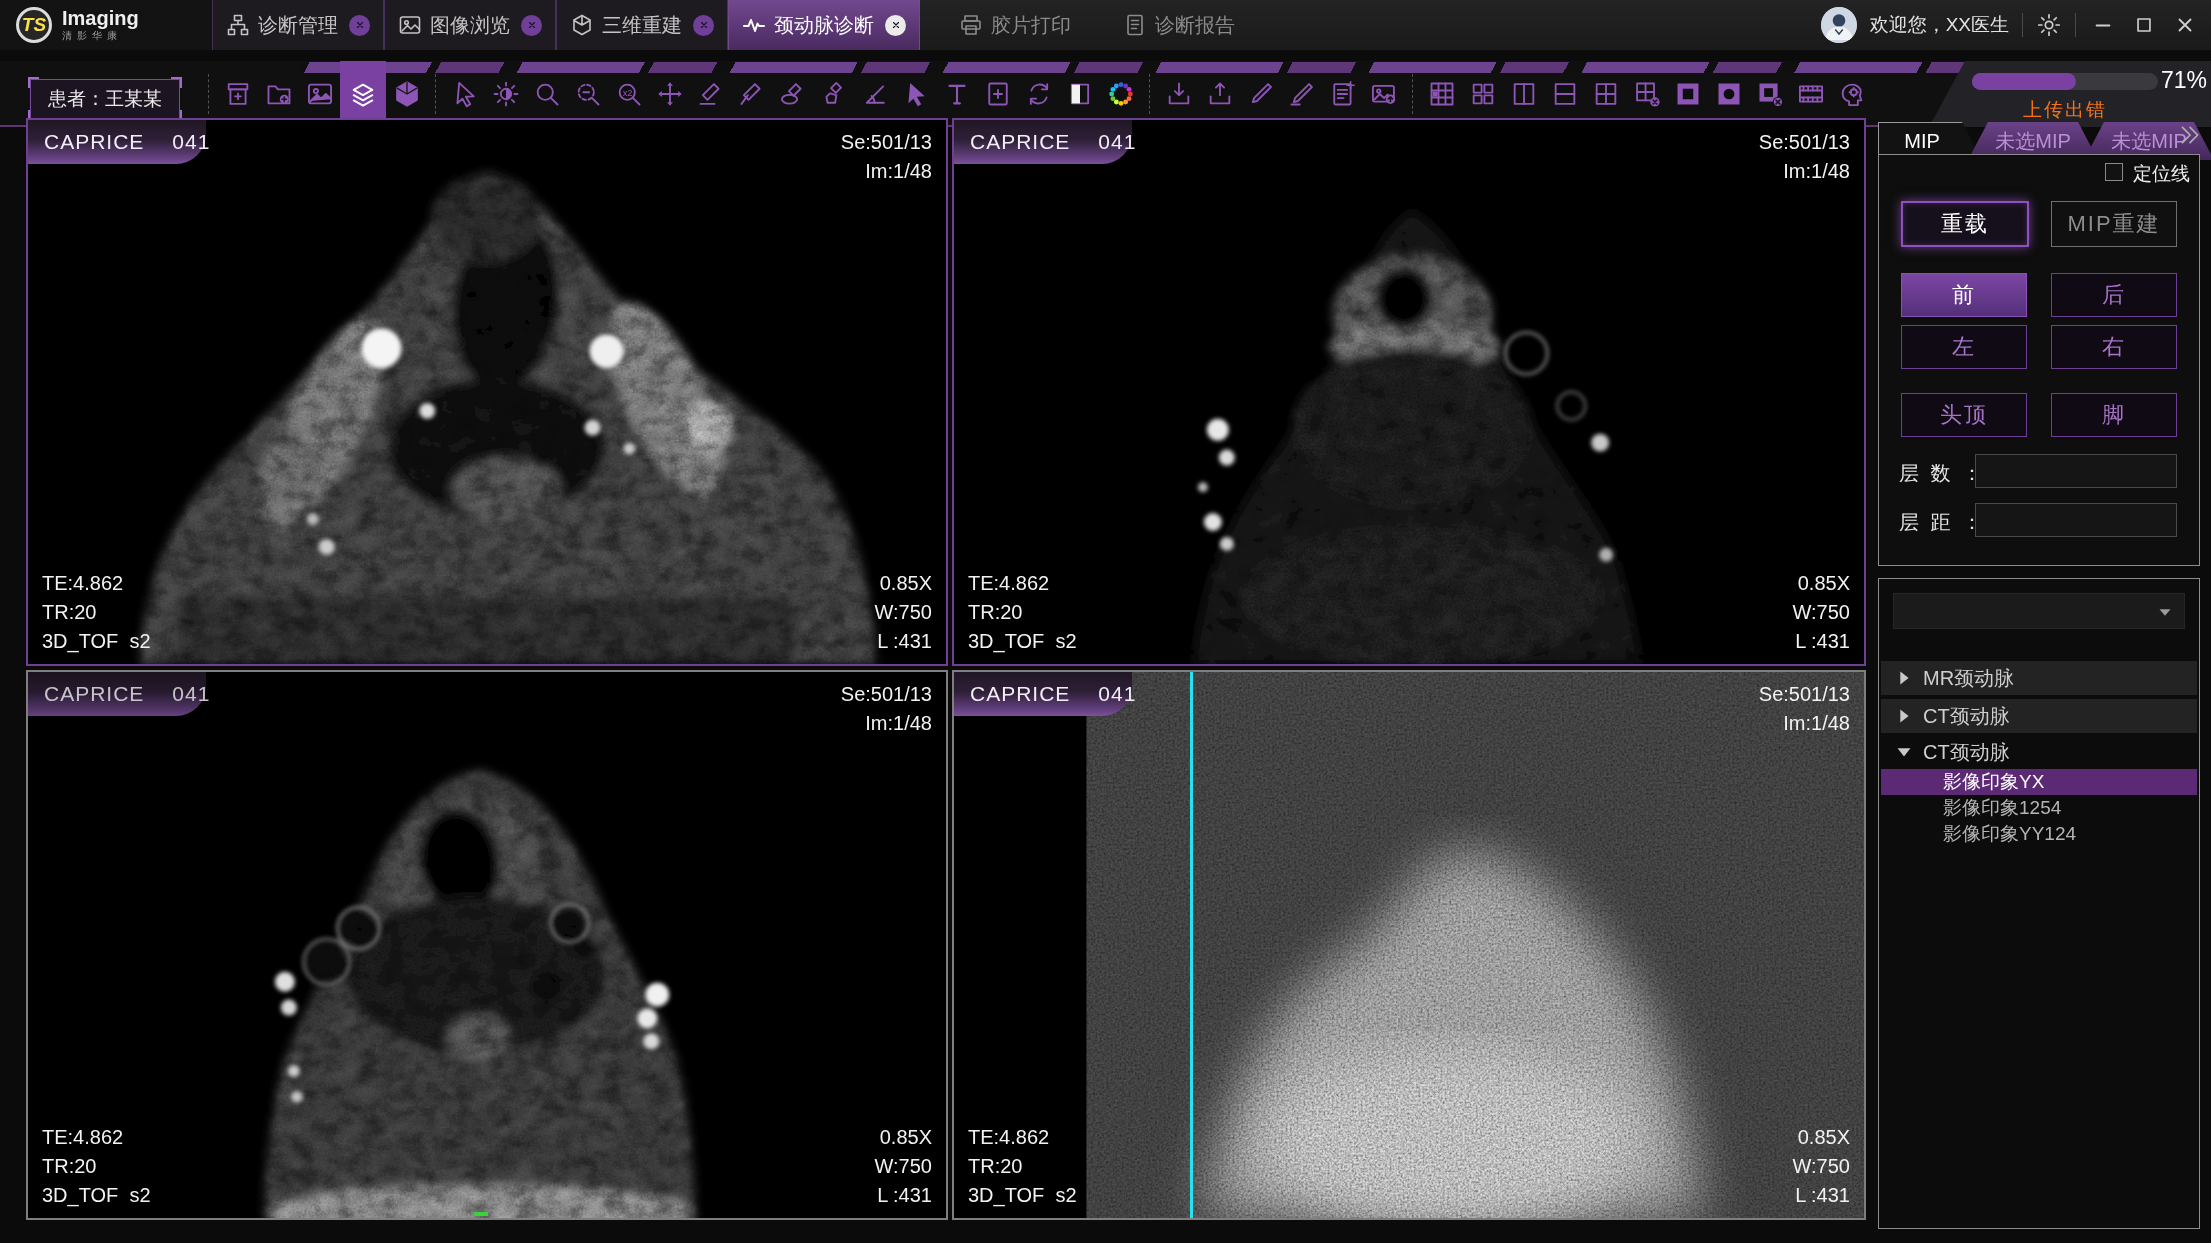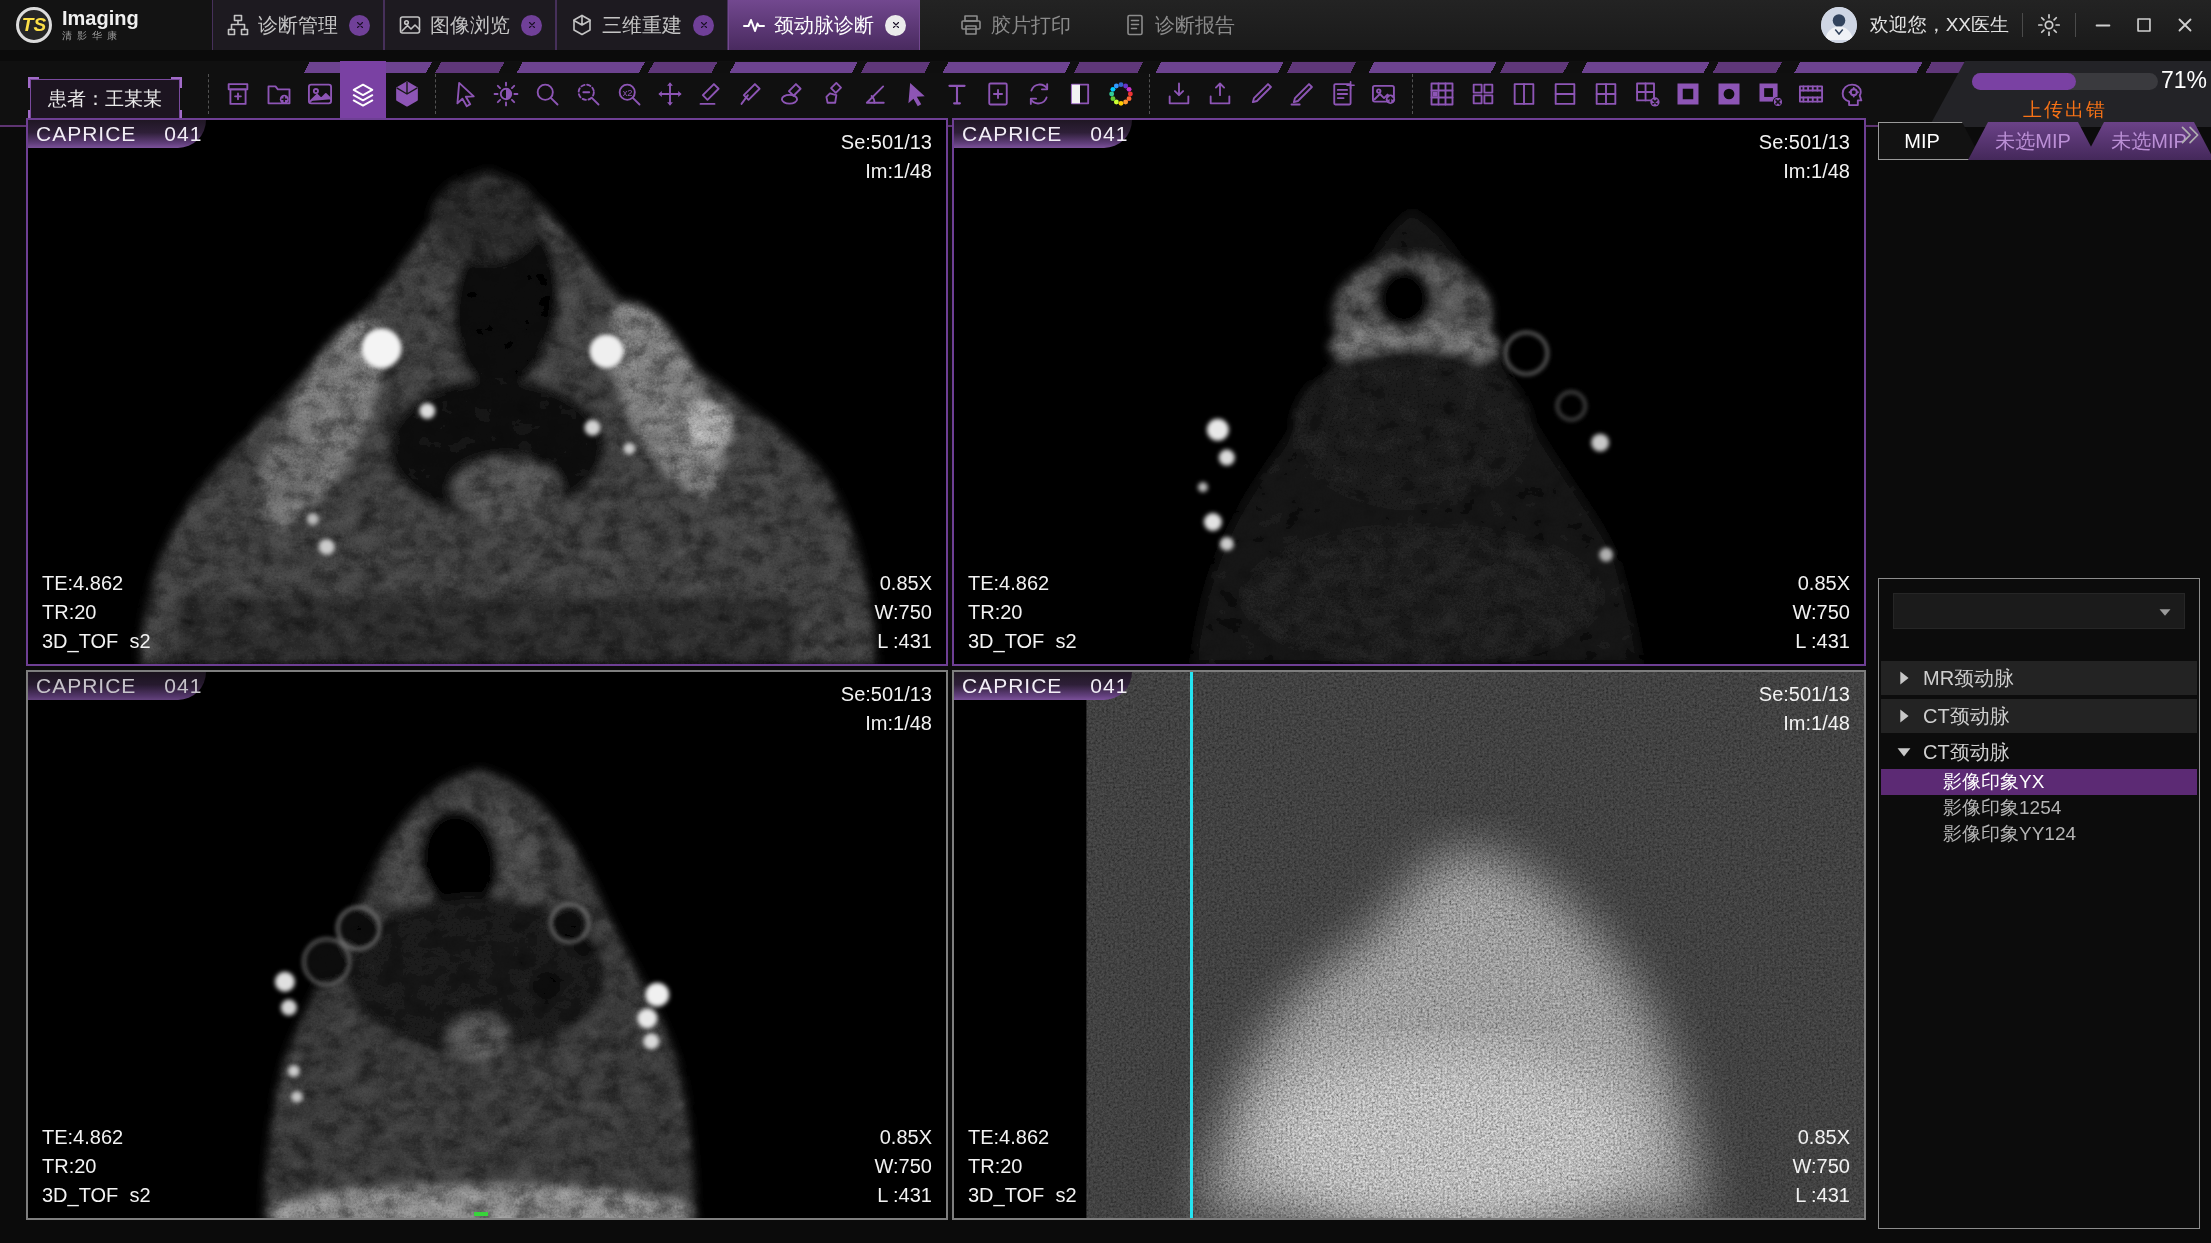--- a/index.html
+++ b/index.html
@@ -47,21 +47,21 @@
 .pfill{height:17px;background:#7a41a3;border-radius:9px;}
 .ppct{position:absolute;right:4px;top:6px;font-size:23px;color:#fff;}
 .perr{position:absolute;left:43px;top:36px;width:186px;text-align:center;font-size:19px;color:#f97316;letter-spacing:2px;}
 
 .vp{position:absolute;background:#000;overflow:hidden;}
 .vp1{left:26px;top:118px;width:922px;height:548px;border:2px solid #6e3f94;}
 .vp2{left:952px;top:118px;width:914px;height:548px;border:2px solid #6e3f94;}
 .vp3{left:26px;top:670px;width:922px;height:550px;border:2px solid #7e7e7e;}
 .vp4{left:952px;top:670px;width:914px;height:550px;border:2px solid #7e7e7e;}
 .mri{position:absolute;left:0;top:0;width:100%;height:100%;}
-.vp-tab{position:absolute;left:0;top:0;width:178px;height:28px;border-bottom-right-radius:30px;background:linear-gradient(180deg,#201724 0%,#2e1f38 45%,#63407e 85%,#7b519a 100%);color:#f2eef6;font-size:21px;display:flex;align-items:center;padding-left:8px;gap:28px;letter-spacing:1px;}
+.vp-tab{position:absolute;left:0;top:0;width:178px;height:44px;border-bottom-right-radius:30px;background:linear-gradient(180deg,#201724 0%,#2e1f38 45%,#63407e 85%,#7b519a 100%);color:#f2eef6;font-size:21px;display:flex;align-items:center;padding-left:16px;gap:28px;letter-spacing:1px;}
 .vp3 .vp-tab{filter:brightness(.82);}
 .ov{position:absolute;color:#f2f2f2;font-size:20px;line-height:29px;}
 .ov div{white-space:pre;}
 .ov.tr{top:8px;right:14px;text-align:right;}
 .ov.bl{left:14px;bottom:8px;}
 .ov.br{right:14px;bottom:8px;text-align:right;}
 .locator{position:absolute;left:236px;top:0;bottom:0;width:3px;background:#25e4f2;}
 
 .rp{position:absolute;left:1874px;top:116px;width:330px;bottom:8px;}
 .rp-tabs{position:absolute;left:4px;top:6px;height:38px;display:flex;align-items:flex-end;}
@@ -714,20 +714,36 @@
 
 <div class="rp">
   <div class="rp-tabs" id="rptabs">
       <div class="rptab active">MIP</div>
       <div class="rptab inactive">未选MIP</div>
       <div class="rptab inactive">未选MIP</div>
     </div>
   <div class="rp-more"><svg viewBox="0 0 24 24" fill="none" stroke="currentColor" stroke-width="1.6" stroke-linecap="round" stroke-linejoin="round">
         <path d="M6 5l7 7-7 7M13 5l7 7-7 7"></path>
       </svg></div>
+  <div class="rp-box1">
+    <div class="chk"></div>
+    <div class="chklabel">定位线</div>
+    <div class="btn btn-reload">重载</div>
+    <div class="btn btn-mip">MIP重建</div>
+    <div class="btn btn-dir btn-front">前</div>
+    <div class="btn btn-dir btn-back">后</div>
+    <div class="btn btn-dir btn-left">左</div>
+    <div class="btn btn-dir btn-right">右</div>
+    <div class="btn btn-dir btn-head">头顶</div>
+    <div class="btn btn-dir btn-foot">脚</div>
+    <div class="flabel" style="top:305px">层 数 ：</div>
+    <div class="finput" style="top:299px"></div>
+    <div class="flabel" style="top:354px">层 距 ：</div>
+    <div class="finput" style="top:348px"></div>
+  </div>
   <div class="rp-box2">
     <div class="dropdown">
       <div class="ddcaret"><svg viewBox="0 0 24 24" fill="none" stroke="currentColor" stroke-width="1.6" stroke-linecap="round" stroke-linejoin="round">
             <path d="M6 9l6 7 6-7z" fill="currentColor" stroke="none"></path>
           </svg></div>
     </div>
     <div class="tree" id="tree">
         <div class="trow">
           <span class="arr">
             <svg viewBox="0 0 24 24">

